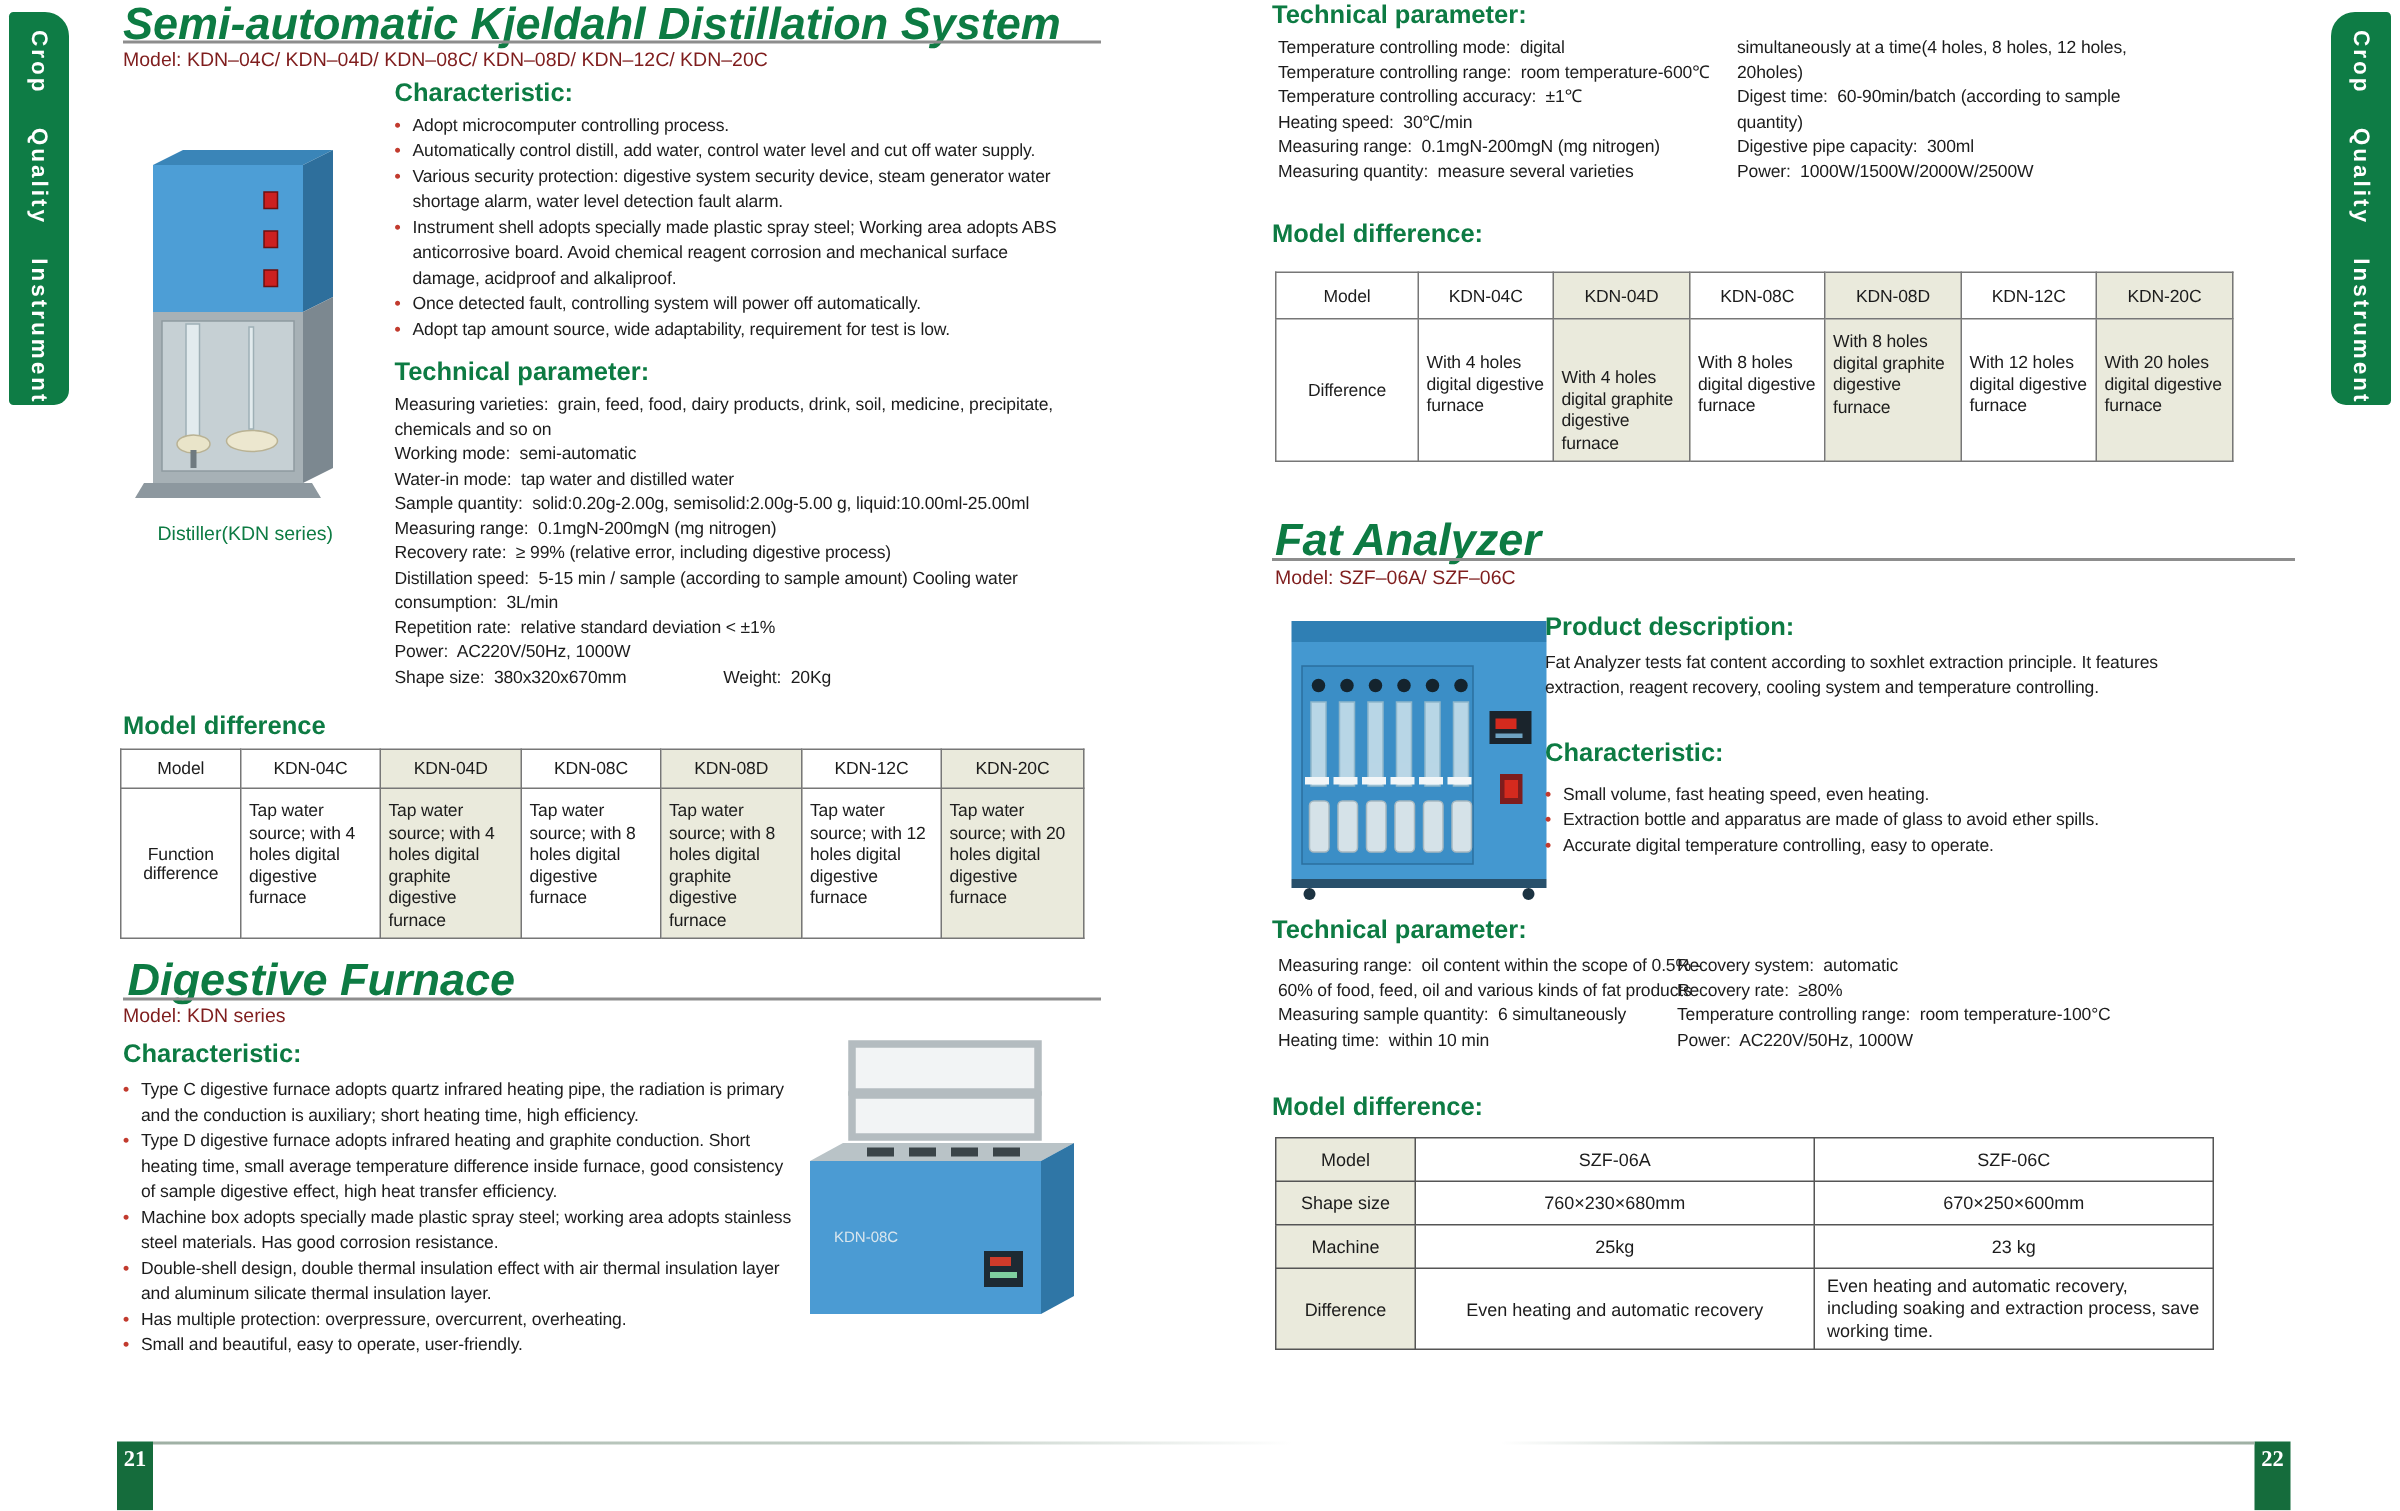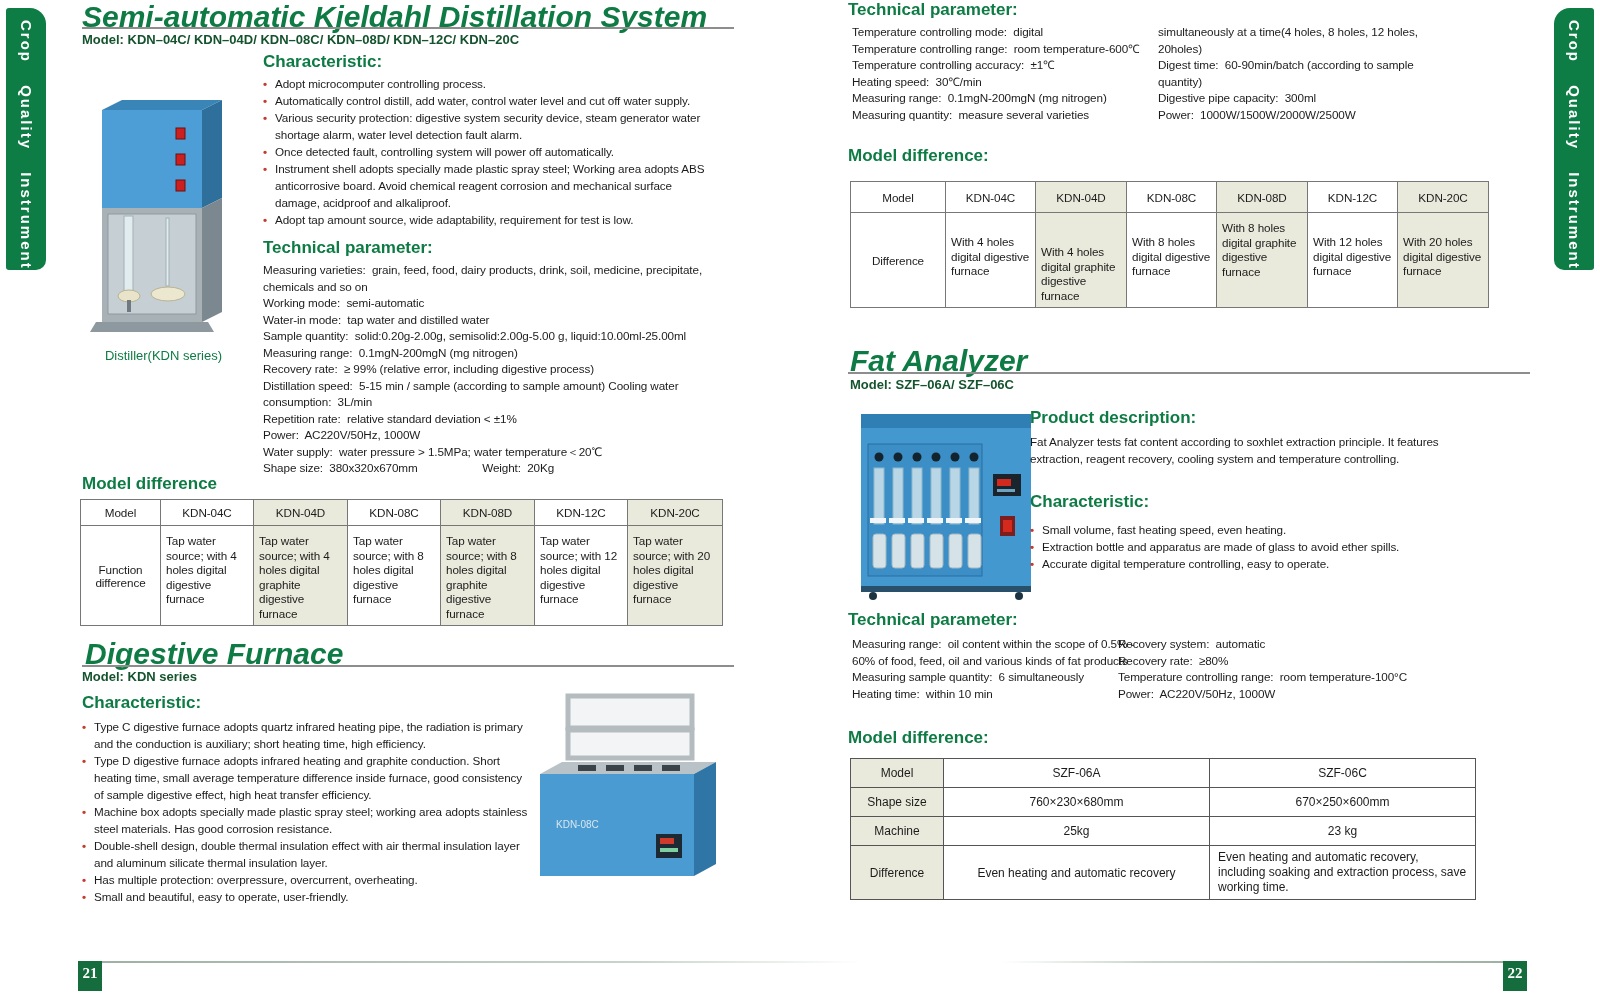--- a/index.html
+++ b/index.html
@@ -18,21 +18,21 @@
   .banner-left  { left:6px;  border-radius:3px 16px 10px 3px; }
   .banner-right { left:1554px; border-radius:16px 3px 3px 10px; }
   .banner span {
     writing-mode:vertical-rl; text-orientation:mixed;
     color:#fff; font-weight:bold; font-size:15px; letter-spacing:2px;
     word-spacing:16px; padding-top:12px; white-space:nowrap;
   }
 
   .sec-title { font-size:30px; font-weight:bold; font-style:italic; color:var(--accent-green); white-space:nowrap; }
   .h-green   { font-size:17px; font-weight:bold; color:var(--accent-green); white-space:nowrap; }
-  .model-line{ font-size:13px; font-weight:bold; color:#14532d; white-space:nowrap; }
+  .model-line{ font-size:13px; font-weight:normal; color:#7f1d1d; white-space:nowrap; }
   .rule      { height:2px; background:#8d8d8d; }
 
   .body-text { font-size:11.7px; line-height:16.5px; color:#1c1c1c; letter-spacing:-0.1px; }
   .tech-line { white-space:pre-wrap; }
   .bullets .bullet { position:relative; padding-left:12px; line-height:17px; }
   .bullets .bullet::before {
     content:"\2022"; position:absolute; left:0; top:0;
     color:var(--bullet-red); font-weight:bold;
   }
 
@@ -46,21 +46,21 @@
   table.cat th { text-align:center; }
   table.cat td.lbl { text-align:center; }
   table.cat td.diff { text-align:left; padding:4px 5px; line-height:14.5px; vertical-align:top; padding-top:8px; }
   table.cat .alt { background:var(--table-beige); }
   table.fat { border-collapse:collapse; table-layout:fixed; background:#fff; }
   table.fat td { border:1.5px solid #555; font-size:12px; color:#1c1c1c; text-align:center; }
   table.fat td.lbl { background:var(--table-beige); }
   table.fat td.longdiff { text-align:left; padding:4px 8px; line-height:15px; }
 
   .pagenum {
-    position:absolute; width:24px; height:30px; background:var(--pagenum-green);
+    position:absolute; width:24px; height:46px; background:var(--pagenum-green);
     color:#fff; font-family:"Liberation Serif", serif; font-weight:bold; font-size:15px;
     text-align:center; line-height:24px;
   }
   .footline { position:absolute; height:2px; top:961px; }
   .footline.l { background:linear-gradient(to right, #9fb0a4 0%, #c9d4cc 70%, transparent 100%); }
   .footline.r { background:linear-gradient(to left,  #9fb0a4 0%, #c9d4cc 70%, transparent 100%); }
 
   .shape-weight span { display:inline-block; white-space:pre-wrap; }
 </style>
 </head>
@@ -96,37 +96,36 @@
     <ellipse cx="80" cy="198" rx="17" ry="7" fill="#ece7cf" stroke="#b9b294"></ellipse>
     <polygon points="8,226 120,226 126,236 2,236" fill="#8d989f"></polygon>
   </svg>
   <div class="abs caption" style="left:86px; top:348px; width:155px; text-align:center;">Distiller(KDN series)</div>
 
   <div class="abs h-green" style="left:263px; top:52px;">Characteristic:</div>
   <div class="abs body-text bullets" style="left:263px; top:75px; width:452px;">
     <div class="bullet">Adopt microcomputer controlling process.</div>
     <div class="bullet">Automatically control distill, add water, control water level and cut off water supply.</div>
     <div class="bullet">Various security protection: digestive system security device, steam generator water shortage alarm, water level detection fault alarm.</div>
+    <div class="bullet">Instrument shell adopts specially made plastic spray steel; Working area adopts ABS anticorrosive board. Avoid chemical reagent corrosion and mechanical surface damage, acidproof and alkaliproof.</div>
     <div class="bullet">Once detected fault, controlling system will power off automatically.</div>
-    <div class="bullet">Instrument shell adopts specially made plastic spray steel; Working area adopts ABS anticorrosive board. Avoid chemical reagent corrosion and mechanical surface damage, acidproof and alkaliproof.</div>
     <div class="bullet">Adopt tap amount source, wide adaptability, requirement for test is low.</div>
   </div>
 
   <div class="abs h-green" style="left:263px; top:238px;">Technical parameter:</div>
   <div class="abs body-text" style="left:263px; top:262px; width:460px;">
     <div class="tech-line">Measuring varieties:  grain, feed, food, dairy products, drink, soil, medicine, precipitate, chemicals and so on</div>
     <div class="tech-line">Working mode:  semi-automatic</div>
     <div class="tech-line">Water-in mode:  tap water and distilled water</div>
     <div class="tech-line">Sample quantity:  solid:0.20g-2.00g, semisolid:2.00g-5.00 g, liquid:10.00ml-25.00ml</div>
     <div class="tech-line">Measuring range:  0.1mgN-200mgN (mg nitrogen)</div>
     <div class="tech-line">Recovery rate:  ≥ 99% (relative error, including digestive process)</div>
     <div class="tech-line">Distillation speed:  5-15 min / sample (according to sample amount) Cooling water consumption:  3L/min</div>
     <div class="tech-line">Repetition rate:  relative standard deviation &lt; ±1%</div>
     <div class="tech-line">Power:  AC220V/50Hz, 1000W</div>
-    <div class="tech-line">Water supply:  water pressure &gt; 1.5MPa; water temperature＜20℃</div>
     <div class="shape-weight">
       <span style="width:216px;">Shape size:  380x320x670mm</span>
       <span>Weight:  20Kg</span>
     </div>
   </div>
 
   <div class="abs h-green" style="left:82px; top:474px;">Model difference</div>
   <table class="abs cat" style="left:80px; top:499px; width:642px;">
     <colgroup>
         <col style="width:80px">

